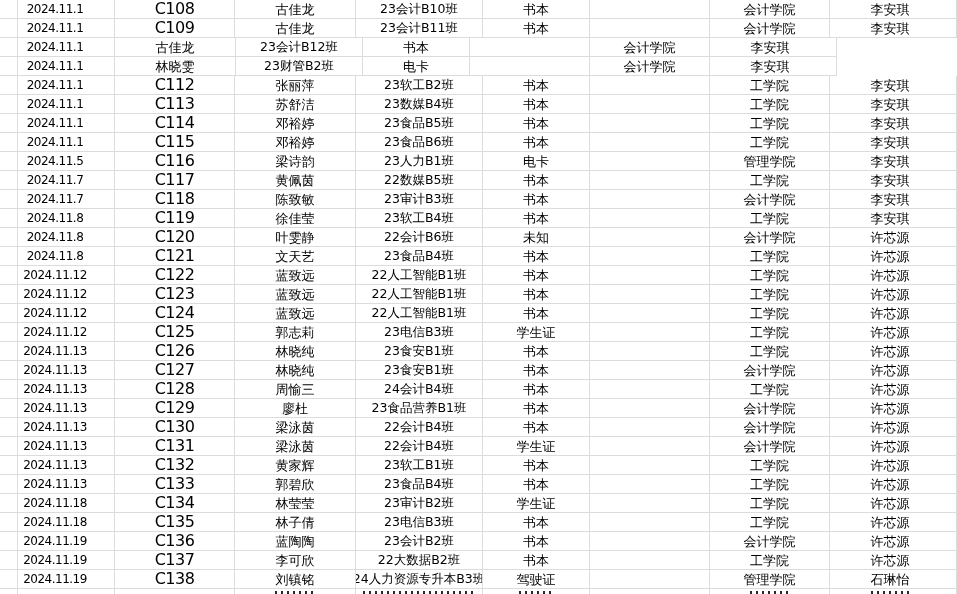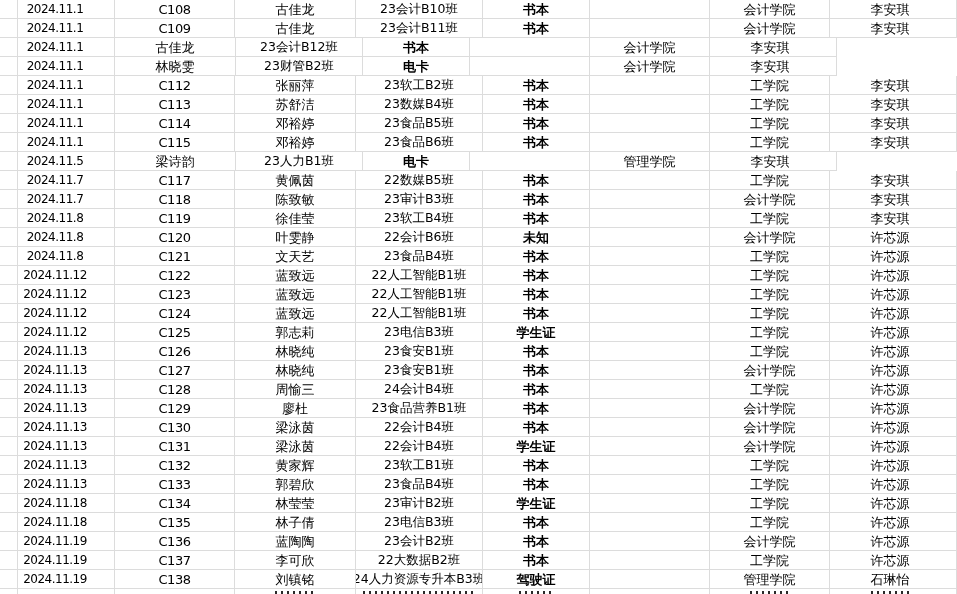--- a/index.html
+++ b/index.html
@@ -24,24 +24,24 @@
     border-bottom:1px solid var(--grid);
     height:19px;
     display:flex;align-items:center;justify-content:center;
     font-size:13px;line-height:1;
     white-space:nowrap;overflow:hidden;
     position:relative;
     flex:0 0 auto;
   }
   .c-margin {width:18px;}
   .c-date   {width:97px;font-size:12px;padding-right:22px;letter-spacing:-0.5px;}
-  .c-code   {width:120px;font-size:13px;letter-spacing:-0.5px;}
+  .c-code   {width:120px;font-size:16px;letter-spacing:-0.5px;}
   .c-name   {width:121px;}
   .c-class  {width:127px;font-size:12.5px;}
-  .c-item   {width:107px;font-weight:bold;}
+  .c-item   {width:107px;}
   .c-empty  {width:120px;}
   .c-college{width:120px;}
   .c-handler{width:127px;padding-right:6px;font-family:Liberation Serif, serif;}
   
   .row.partial{height:5px;border-bottom:none;}
   .row.partial .cell{height:5px;border-bottom:none;}
   .frag{
     height:3px;margin-top:2px;
     background:repeating-linear-gradient(90deg,#2a2a2a 0 2px,transparent 2px 6px);
   }
@@ -146,20 +146,21 @@
     <div class="cell c-class">23食品B6班</div>
     <div class="cell c-item">书本</div>
     <div class="cell c-empty"></div>
     <div class="cell c-college">工学院</div>
     <div class="cell c-handler">李安琪</div>
   </div>
 
   <div class="row">
     <div class="cell c-margin"></div>
     <div class="cell c-date">2024.11.5</div>
+    <div class="cell c-code">C116</div>
     <div class="cell c-name">梁诗韵</div>
     <div class="cell c-class">23人力B1班</div>
     <div class="cell c-item">电卡</div>
     <div class="cell c-empty"></div>
     <div class="cell c-college">管理学院</div>
     <div class="cell c-handler">李安琪</div>
   </div>
 
   <div class="row">
     <div class="cell c-margin"></div>

